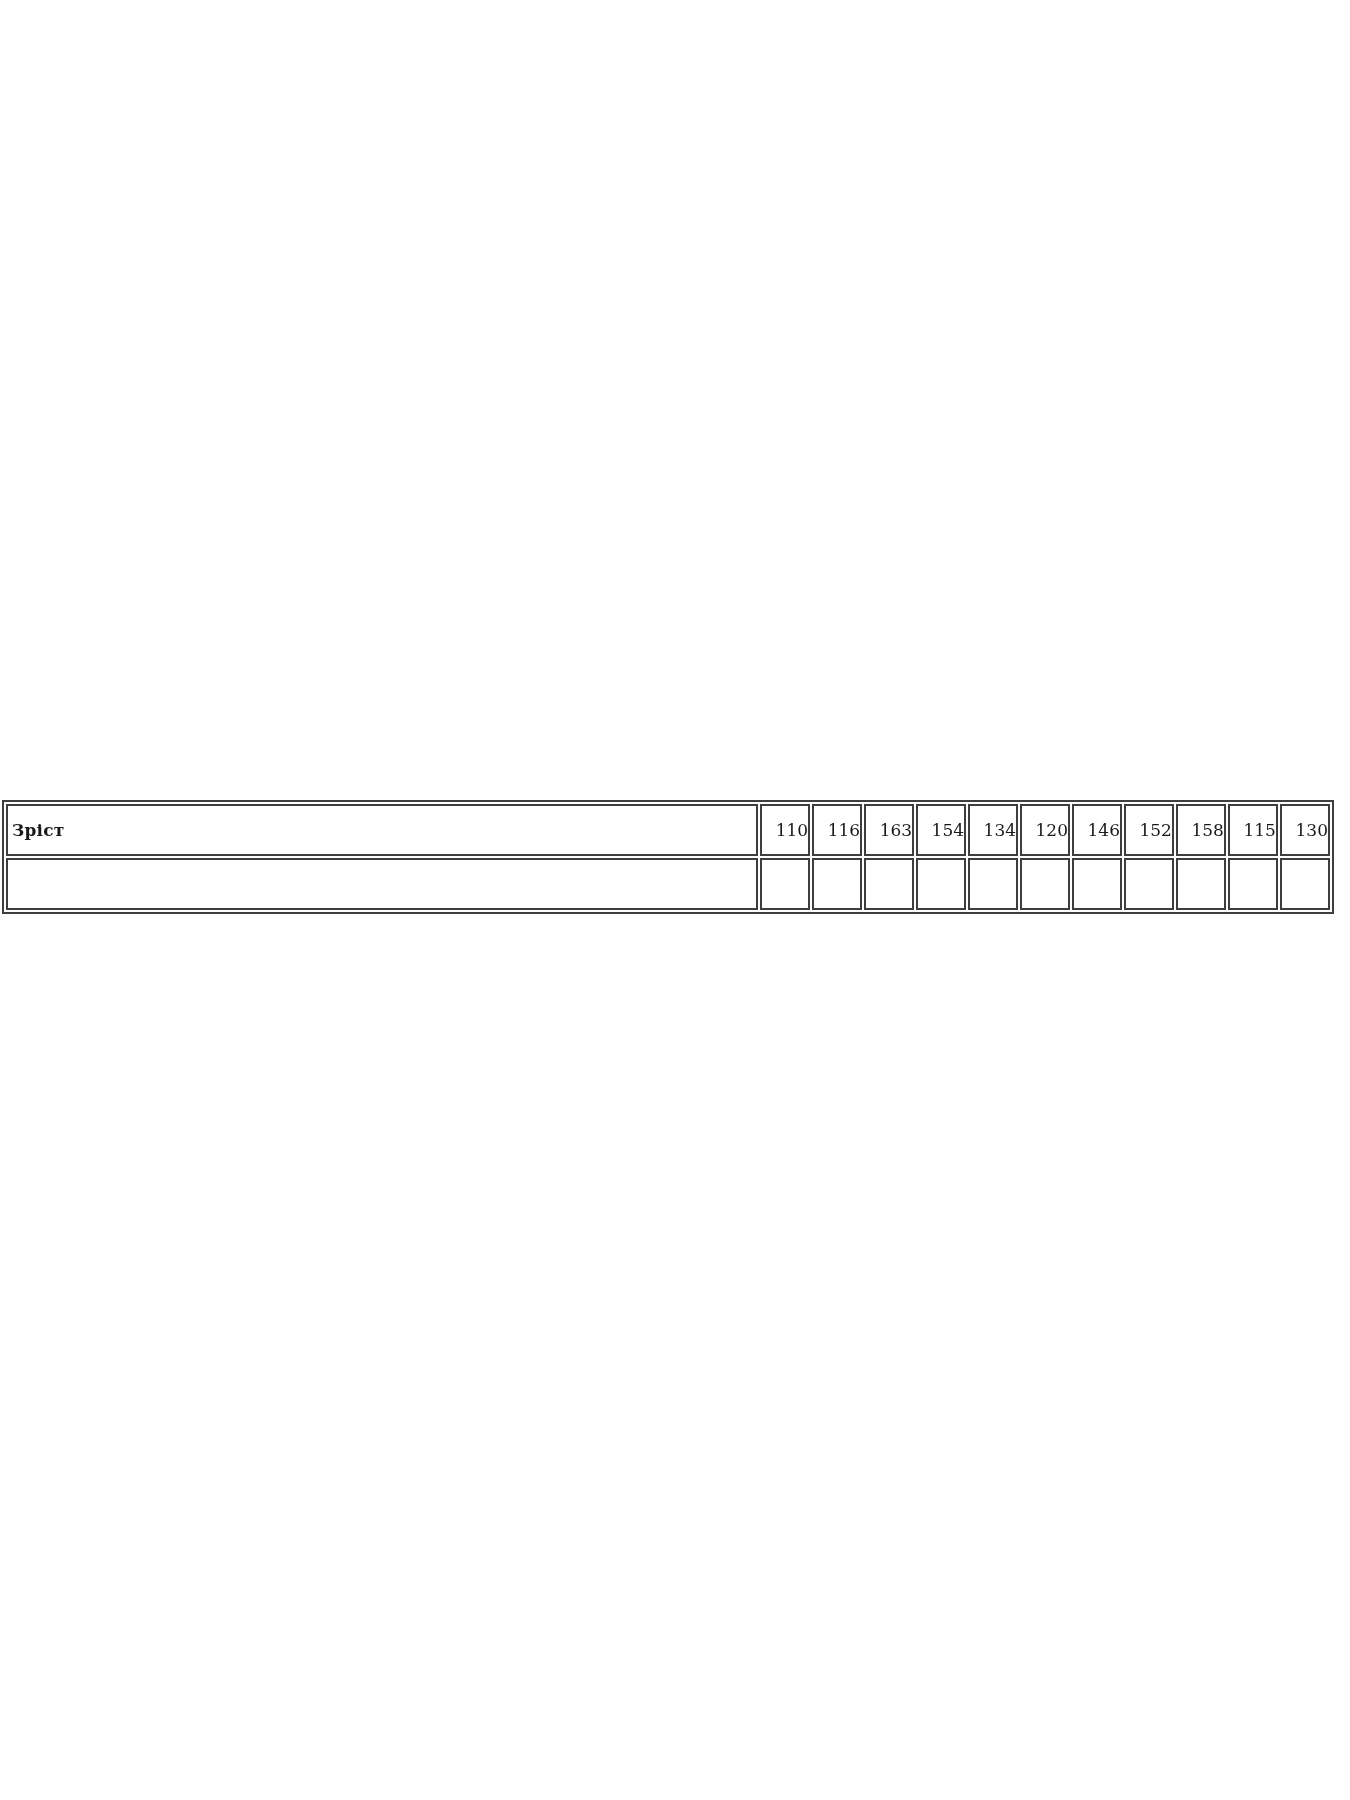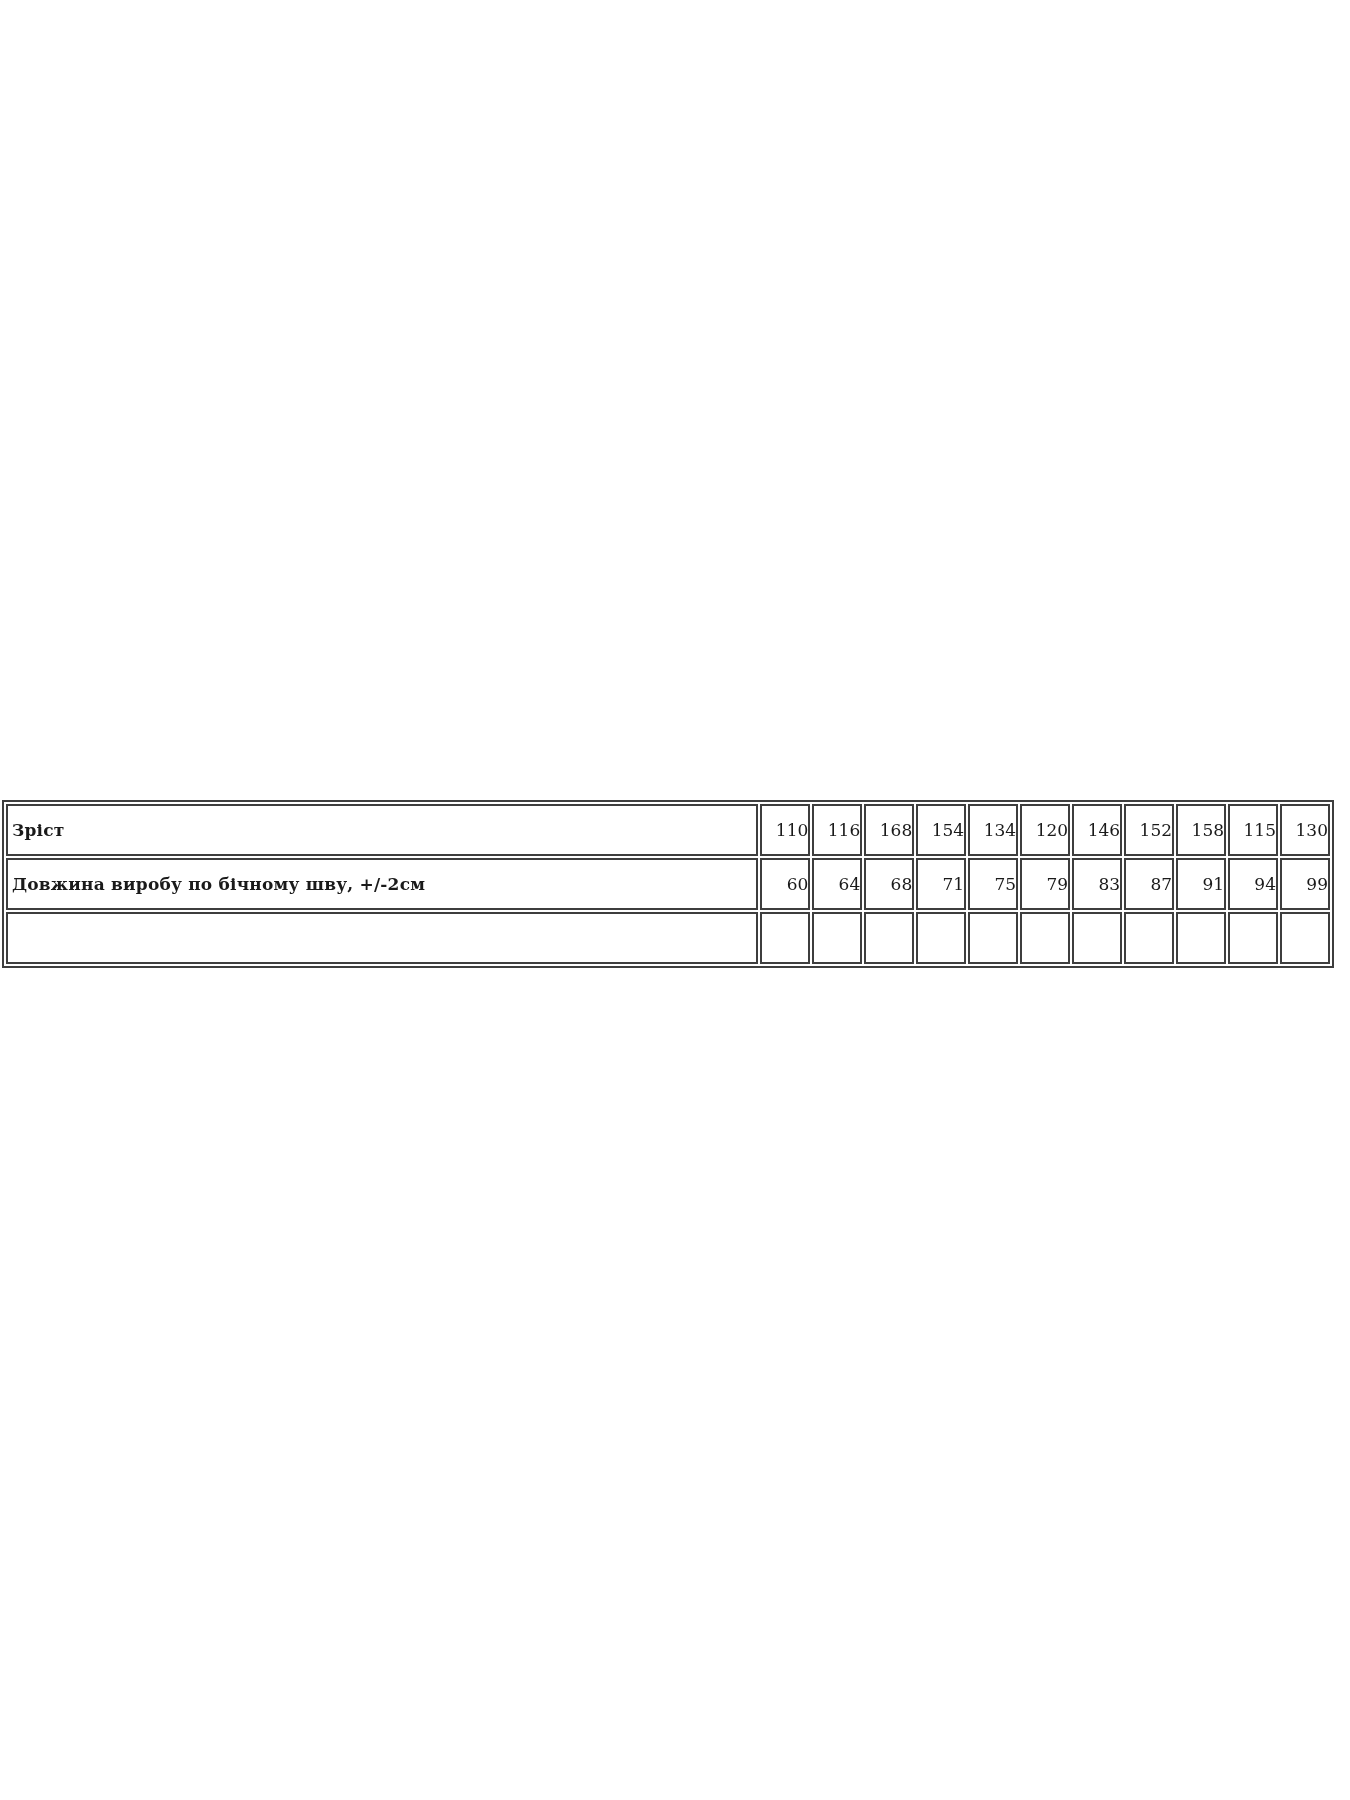--- a/index.html
+++ b/index.html
@@ -61,43 +61,29 @@
 <body>
 
 <div class="page">
   <div class="table-clip">
     <table class="size-chart">
       <tbody>
           <tr>
             <td class="label-cell">Зріст</td>
             <td class="value-cell">110</td>
             <td class="value-cell">116</td>
-            <td class="value-cell">168</td>
+            <td class="value-cell">163</td>
             <td class="value-cell">154</td>
             <td class="value-cell">134</td>
             <td class="value-cell">120</td>
             <td class="value-cell">146</td>
             <td class="value-cell">152</td>
             <td class="value-cell">158</td>
             <td class="value-cell">115</td>
             <td class="value-cell">130</td>
-          </tr>
-          <tr>
-            <td class="label-cell">Довжина виробу по бічному шву, +/-2см</td>
-            <td class="value-cell">60</td>
-            <td class="value-cell">64</td>
-            <td class="value-cell">68</td>
-            <td class="value-cell">71</td>
-            <td class="value-cell">75</td>
-            <td class="value-cell">79</td>
-            <td class="value-cell">83</td>
-            <td class="value-cell">87</td>
-            <td class="value-cell">91</td>
-            <td class="value-cell">94</td>
-            <td class="value-cell">99</td>
           </tr>
           <tr class="clipped-row">
             <td class="label-cell"></td>
             <td class="value-cell"></td>
             <td class="value-cell"></td>
             <td class="value-cell"></td>
             <td class="value-cell"></td>
             <td class="value-cell"></td>
             <td class="value-cell"></td>
             <td class="value-cell"></td>

